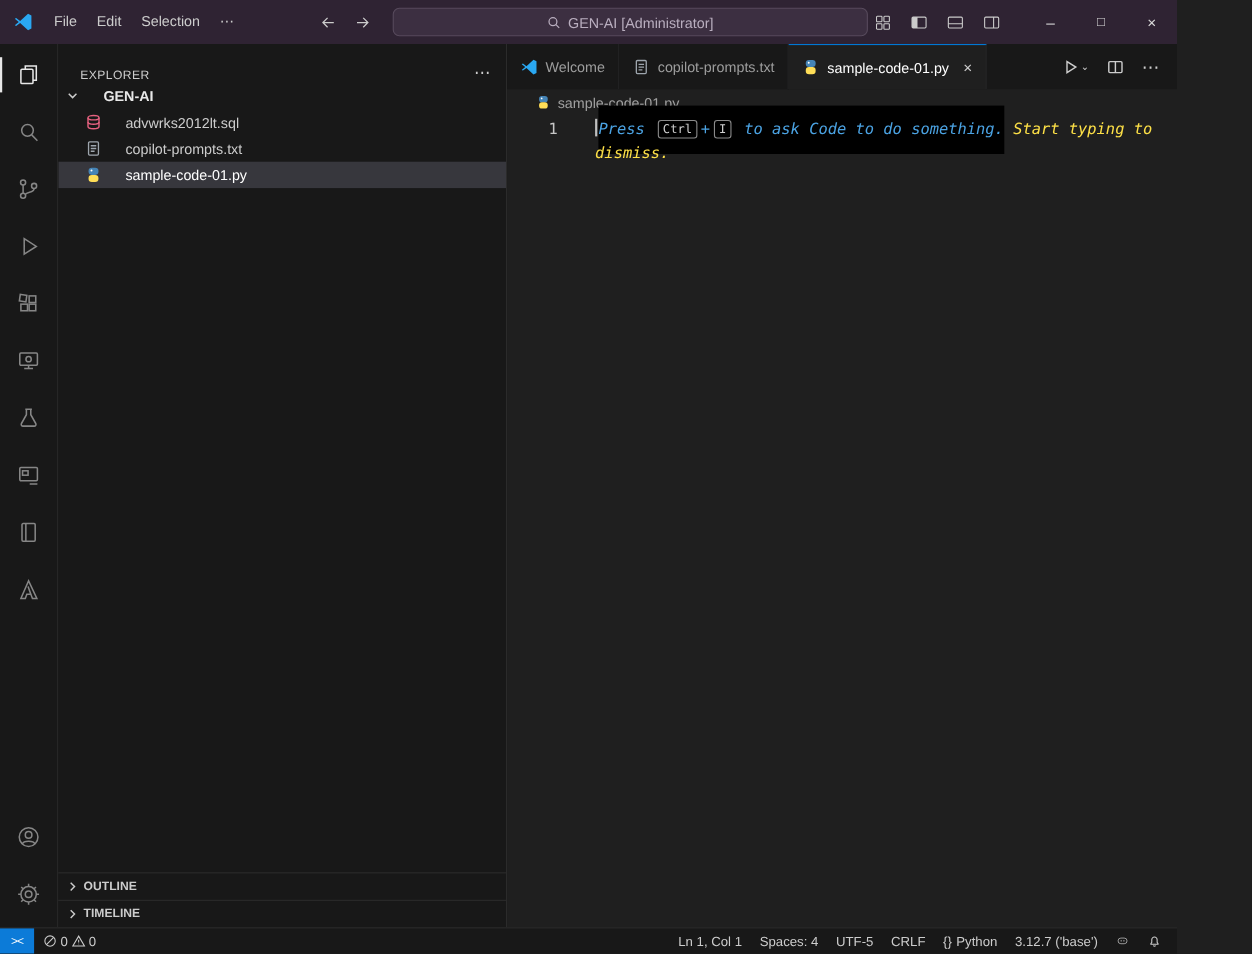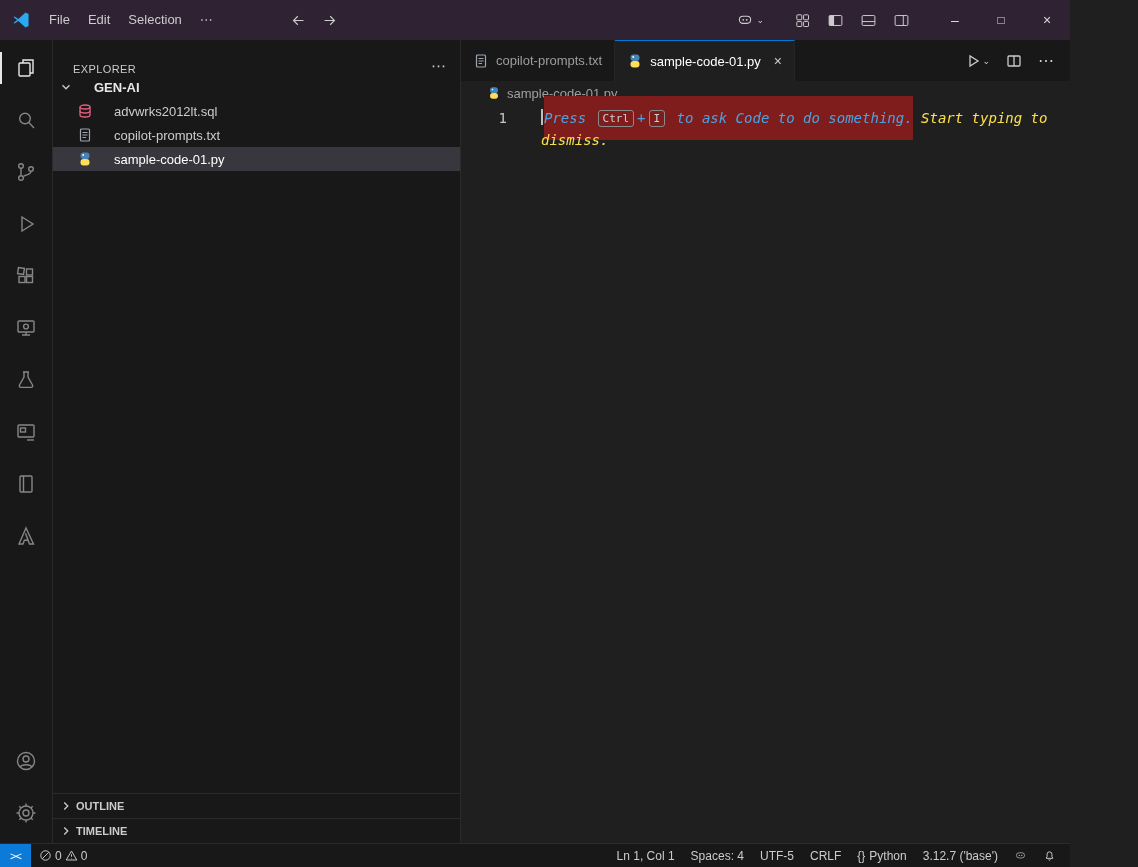--- a/index.html
+++ b/index.html
@@ -75,21 +75,21 @@
   .breadcrumbs .file-ico { width:14px; height:14px; flex:0 0 14px; }
 
   
   .code-area { flex:1; font-family:"DejaVu Sans Mono", monospace; font-size:14px;
     line-height:22px; padding-top:2px; position:relative; }
   .code-line { display:flex; }
   .gutter { flex:0 0 46px; text-align:right; color:#c6c6c6; }
   .code-content { padding-left:34px; font-style:italic; }
   .cursor { display:inline-block; width:2px; height:16px; background:#c0c0c0;
     vertical-align:-2px; margin-right:1px; }
-  .hint-sel { background:#7f1d1d; color:#4ba3e3; padding:14px 0; }
+  .hint-sel { background:#000000; color:#4ba3e3; padding:14px 0; }
   .hint-sel kbd { font-family:"DejaVu Sans Mono", monospace; font-style:normal; font-size:11px;
     color:#cfcfcf; border:1px solid #8a8a8a; border-radius:3px; padding:0 4px; margin:0 3px;
     display:inline-block; line-height:15px; vertical-align:1px; }
   .hint-gray { color:#fde047; }
 
   
   .statusbar { flex:0 0 24px; background:#181818; border-top:1px solid #2b2b2b;
     display:flex; align-items:center; font-size:12px; color:#cccccc; }
   .remote-badge { width:31px; height:100%; background:#0c7bd8; color:#ffffff;
     display:flex; align-items:center; justify-content:center; font-size:11px; letter-spacing:-1px; }
@@ -116,20 +116,27 @@
 
     <div class="nav-arrows">
       <svg viewBox="0 0 24 24" stroke="#cccccc" fill="none" stroke-width="1.6">
         <path d="M19 12 H6 M11 6 l-6 6 6 6"></path>
       </svg>
       <svg viewBox="0 0 24 24" stroke="#cccccc" fill="none" stroke-width="1.6">
         <path d="M5 12 H18 M13 6 l6 6 -6 6"></path>
       </svg>
     </div>
 
+    <div class="cmd-center">
+      <svg width="13" height="13" viewBox="0 0 16 16" stroke="#b9aebf" fill="none" stroke-width="1.4">
+        <circle cx="7" cy="7" r="4.4"></circle>
+          <path d="M10.3 10.3 L14 14"></path>
+      </svg>
+      <span>GEN-AI [Administrator]</span>
+    </div>
 
     <div class="tb-right">
       <div class="tb-copilot">
         <svg viewBox="0 0 24 24" stroke="#cccccc" fill="none" stroke-width="1.4">
           <rect x="4.5" y="7" width="15" height="9.5" rx="4.7"></rect>
           <circle cx="9.7" cy="11.7" r="1.2" fill="#cccccc" stroke="none"></circle>
           <circle cx="14.3" cy="11.7" r="1.2" fill="#cccccc" stroke="none"></circle>
         </svg>
         <span class="chev-mini">⌄</span>
       </div>
@@ -295,20 +302,26 @@
       <div class="sb-section">
         <svg viewBox="0 0 16 16">
             <path d="M6 4 L10 8 L6 12"></path>
           </svg>
         <span>TIMELINE</span>
       </div>
     </div>
 
     <div class="editor">
       <div class="tabbar">
+        <div class="tab">
+          <svg class="tico" viewBox="0 0 100 100">
+            <path d="M75 8 L35 45 L15 30 L8 34 L28 50 L8 66 L15 70 L35 55 L75 92 L92 83 V17 Z" fill="#2aa8f2"></path>
+          </svg>
+          <span>Welcome</span>
+        </div>
         <div class="tab">
           <svg class="tico" viewBox="0 0 16 16" stroke="#9da5ad" fill="none" stroke-width="1.2">
             <rect x="3.5" y="2" width="9" height="12" rx="1"></rect>
               <path d="M5.5 5.5 H10.5 M5.5 8 H10.5 M5.5 10.5 H9"></path>
           </svg>
           <span>copilot-prompts.txt</span>
         </div>
         <div class="tab active">
           <svg class="tico" viewBox="0 0 16 16">
             <rect x="3.5" y="1.5" width="9" height="6.5" rx="3" fill="#4584b6"></rect>

